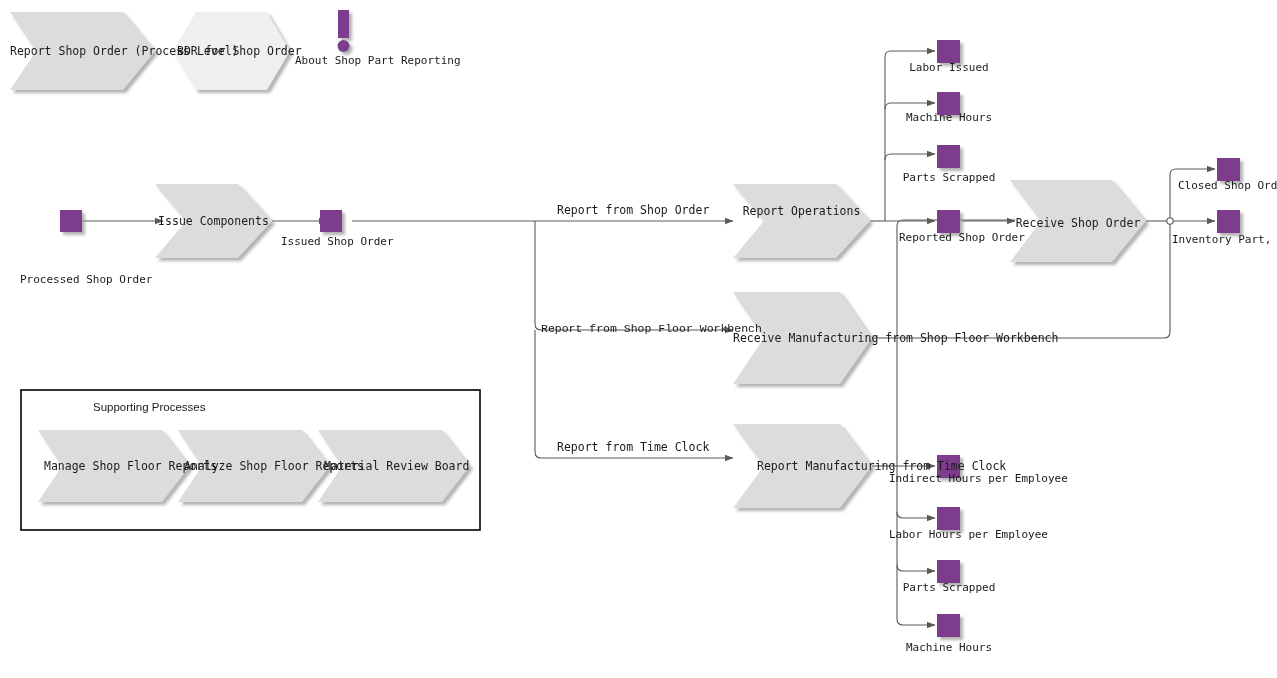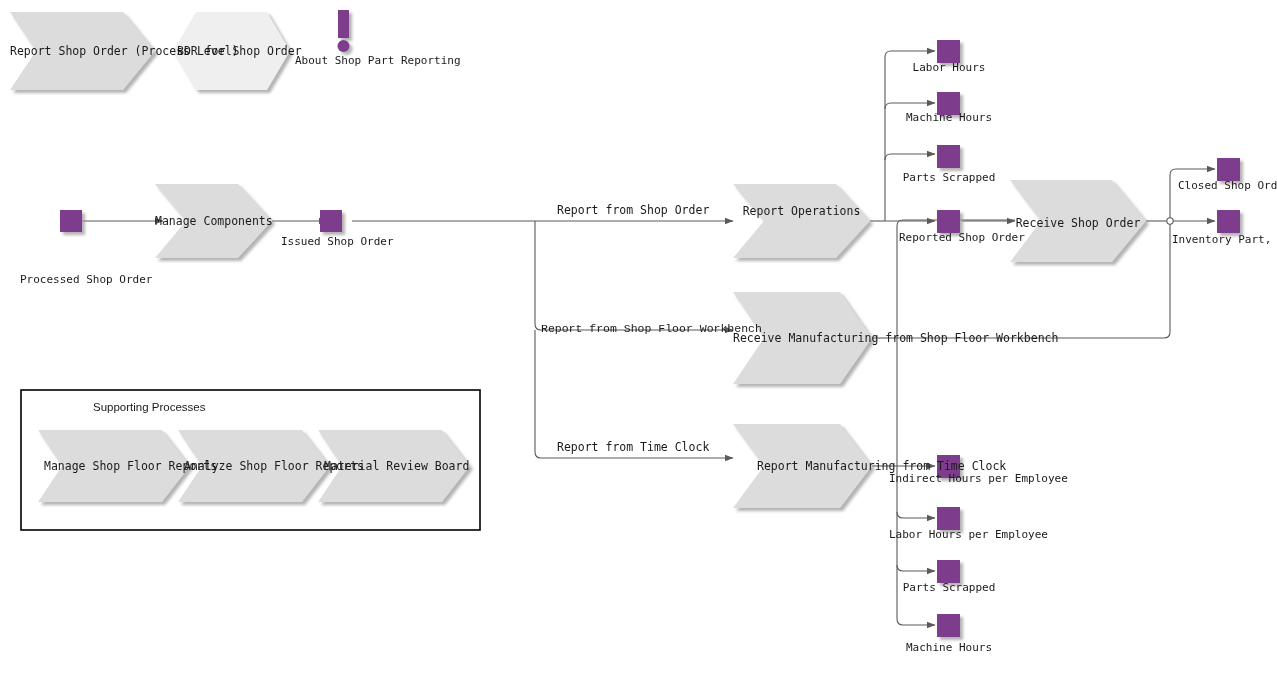--- a/index.html
+++ b/index.html
@@ -119,21 +119,21 @@
 
 <div class="node" style="left:177px;top:12px;width:117px;height:78px;">
   <div class="chevtext">BDR for Shop Order</div>
 </div>
 
 <div class="lbl" style="left:295px;top:54px;width:100px;">About Shop Part Reporting</div>
 
 <div class="lbl" style="left:20px;top:235px;width:100px;margin-top:38px;">Processed Shop Order</div>
 
 <div class="node" style="left:155px;top:184px;width:117px;height:74px;">
-  <div class="chevtext">Manage Components</div>
+  <div class="chevtext">Issue Components</div>
 </div>
 
 <div class="lbl" style="left:281px;top:235px;width:100px;">Issued Shop Order</div>
 
 <div class="flowlbl" style="left:557px;top:204px;">Report from Shop Order</div>
 <div class="flowlbl" style="left:541px;top:322px;font-family:Liberation Mono, monospace;">Report from Shop Floor Workbench</div>
 <div class="flowlbl" style="left:557px;top:441px;">Report from Time Clock</div>
 
 <div class="node" style="left:733px;top:184px;width:137px;height:54px;">
   <div class="chevtext">Report Operations</div>
@@ -144,21 +144,21 @@
 </div>
 
 <div class="node" style="left:733px;top:424px;width:139px;height:84px;margin-left:24px;">
   <div class="chevtext">Report Manufacturing from Time Clock</div>
 </div>
 
 <div class="node" style="left:1010px;top:180px;width:136px;height:86px;">
   <div class="chevtext">Receive Shop Order</div>
 </div>
 
-<div class="lbl" style="left:899px;top:61px;width:100px;">Labor Hours</div>
+<div class="lbl" style="left:899px;top:61px;width:100px;">Labor Issued</div>
 <div class="lbl" style="left:899px;top:111px;width:100px;">Machine Hours</div>
 <div class="lbl" style="left:899px;top:171px;width:100px;">Parts Scrapped</div>
 <div class="lbl" style="left:899px;top:231px;width:100px;">Reported Shop Order</div>
 
 <div class="lbl" style="left:889px;top:472px;width:120px;">Indirect Hours per Employee</div>
 <div class="lbl" style="left:889px;top:528px;width:128px;">Labor Hours per Employee</div>
 <div class="lbl" style="left:899px;top:581px;width:100px;">Parts Scrapped</div>
 <div class="lbl" style="left:899px;top:641px;width:100px;">Machine Hours</div>
 
 <div class="lbl" style="left:1178px;top:179px;width:100px;">Closed Shop Order</div>

